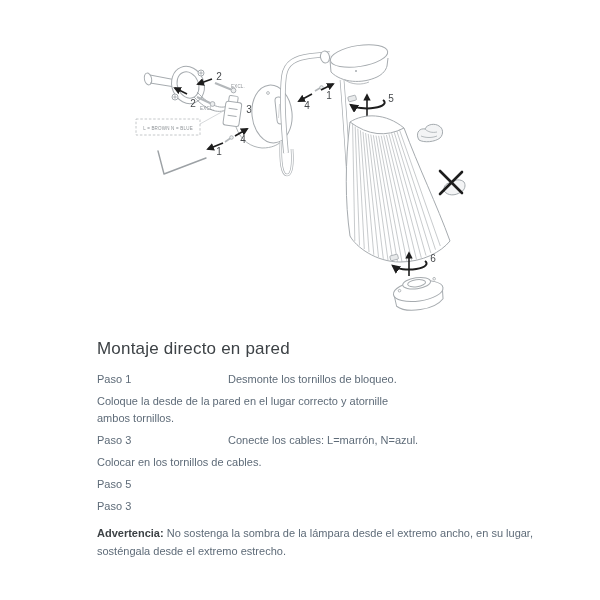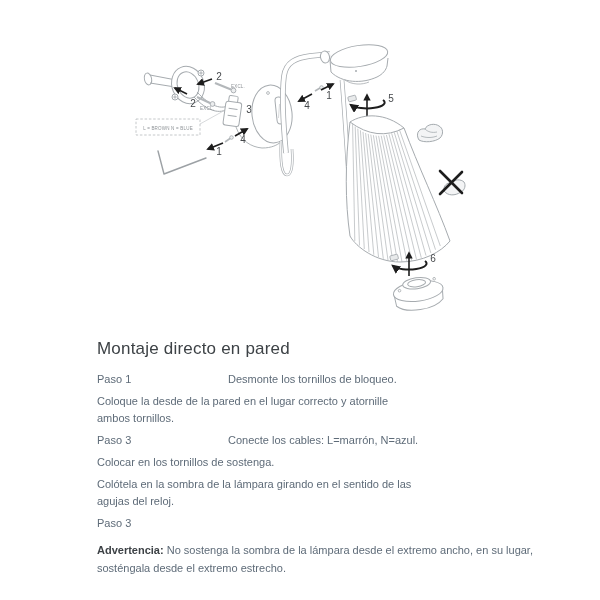--- a/index.html
+++ b/index.html
@@ -196,24 +196,24 @@
       <div class="text">Desmonte los tornillos de bloqueo.</div>
     </div>
     <div class="row">
       <div class="text">Coloque la desde de la pared en el lugar correcto y atornille ambos tornillos.</div>
     </div>
     <div class="row">
       <div class="label">Paso 3</div>
       <div class="text">Conecte los cables: L=marrón, N=azul.</div>
     </div>
     <div class="row">
-      <div class="text">Colocar en los tornillos de sostenga.</div>
-    </div>
-    <div class="row">
-      <div class="text">Colótela en la sombra de la lámpara girando en el sentido de las agujas del reloj.</div>
+      <div class="text">Colocar en los tornillos de cables.</div>
+    </div>
+    <div class="row">
+      <div class="label">Paso 5</div>
     </div>
     <div class="row">
       <div class="label">Paso 3</div>
     </div>
   </div>
 
   <p class="warning">
     <strong>Advertencia:</strong>
     <span>No sostenga la sombra de la lámpara desde el extremo ancho, en su lugar, sosténgala desde el extremo estrecho.</span>
   </p>

